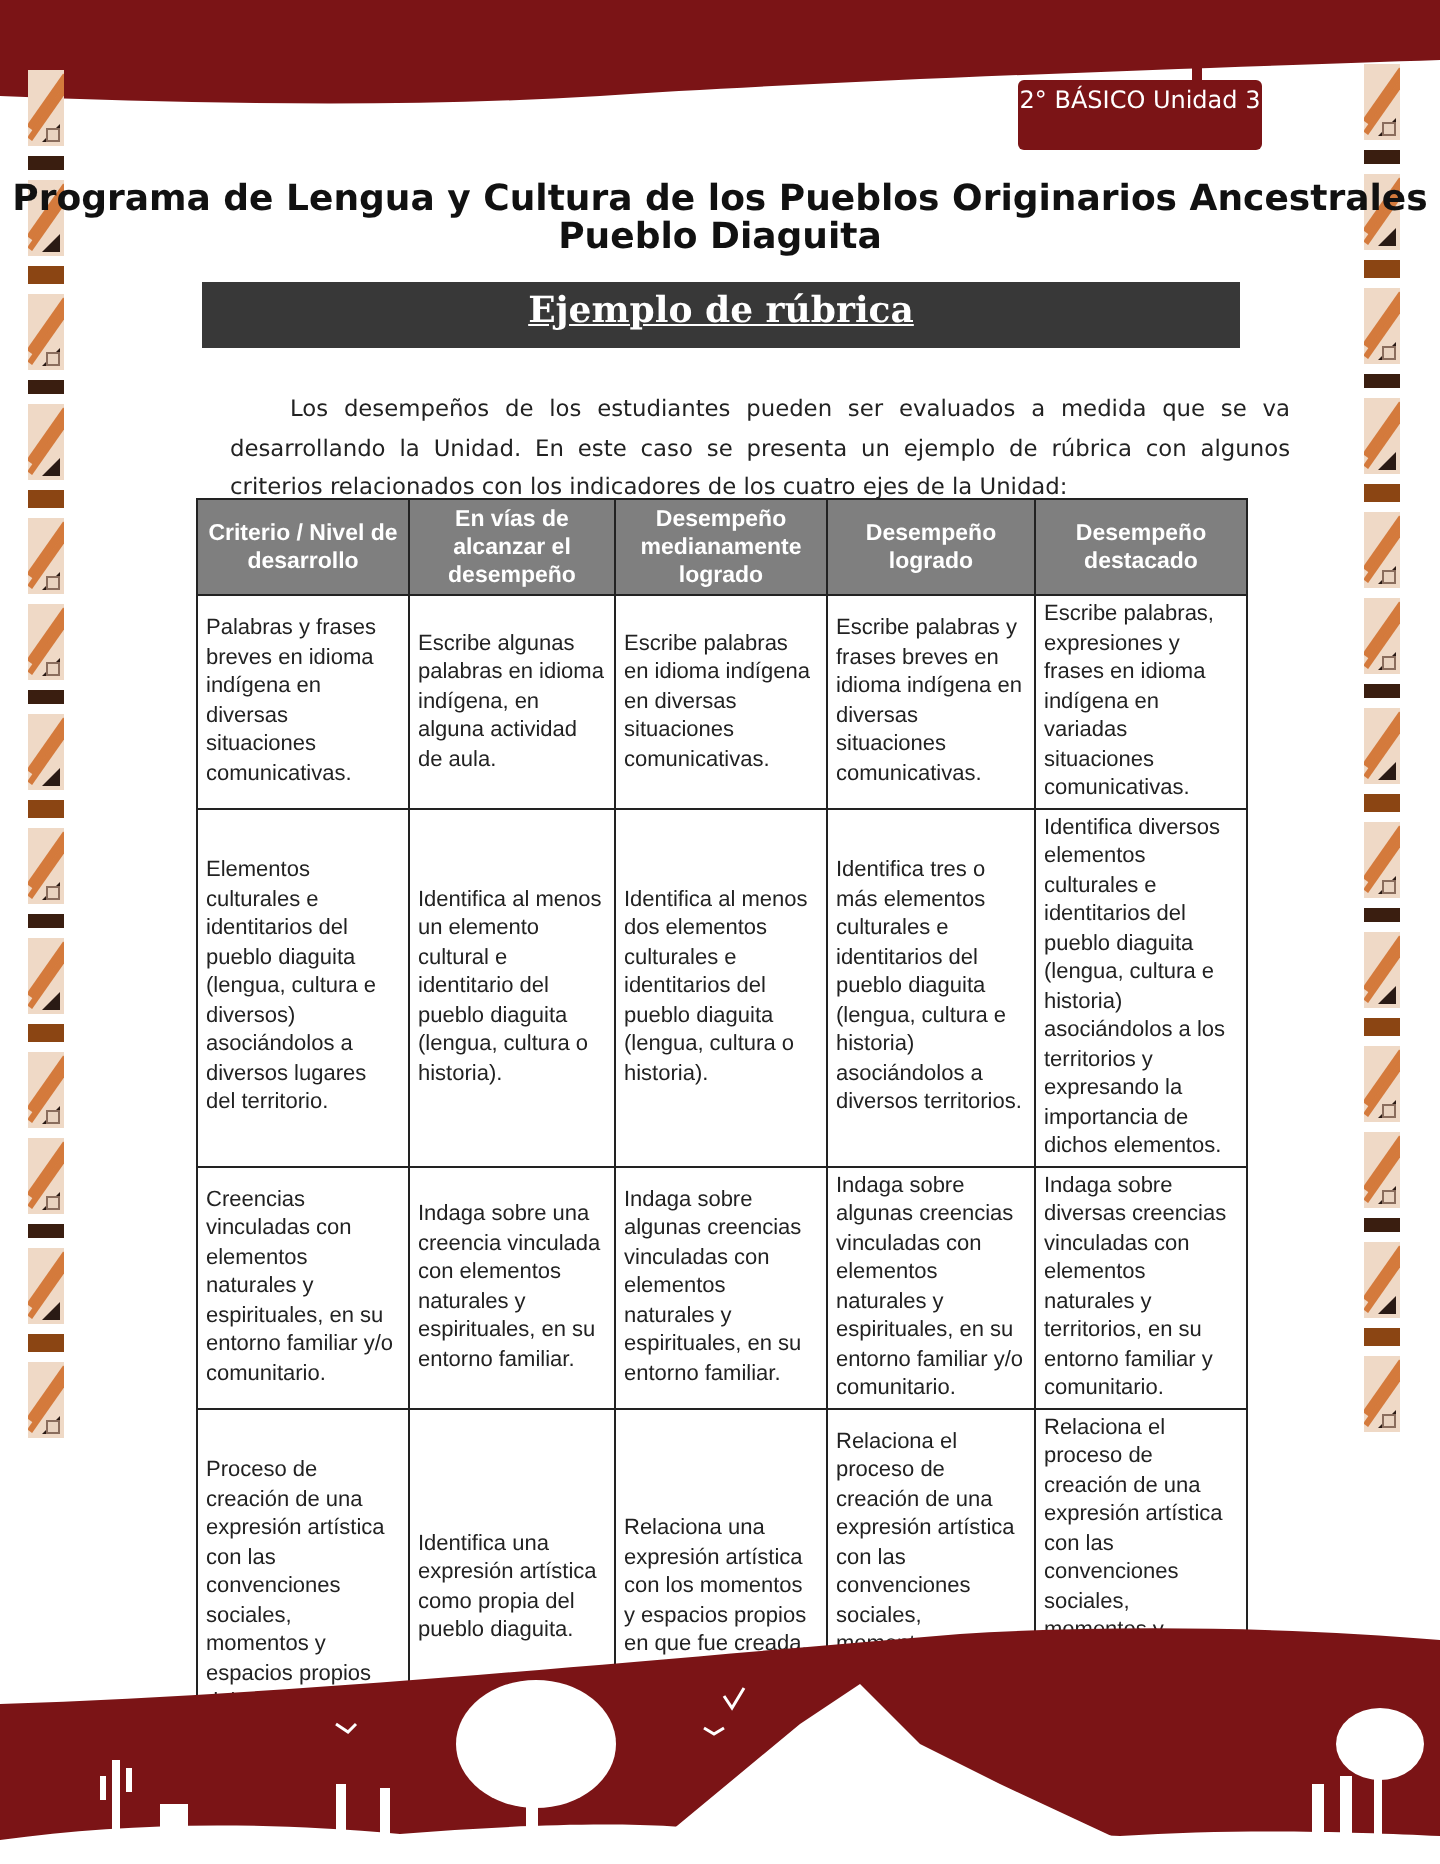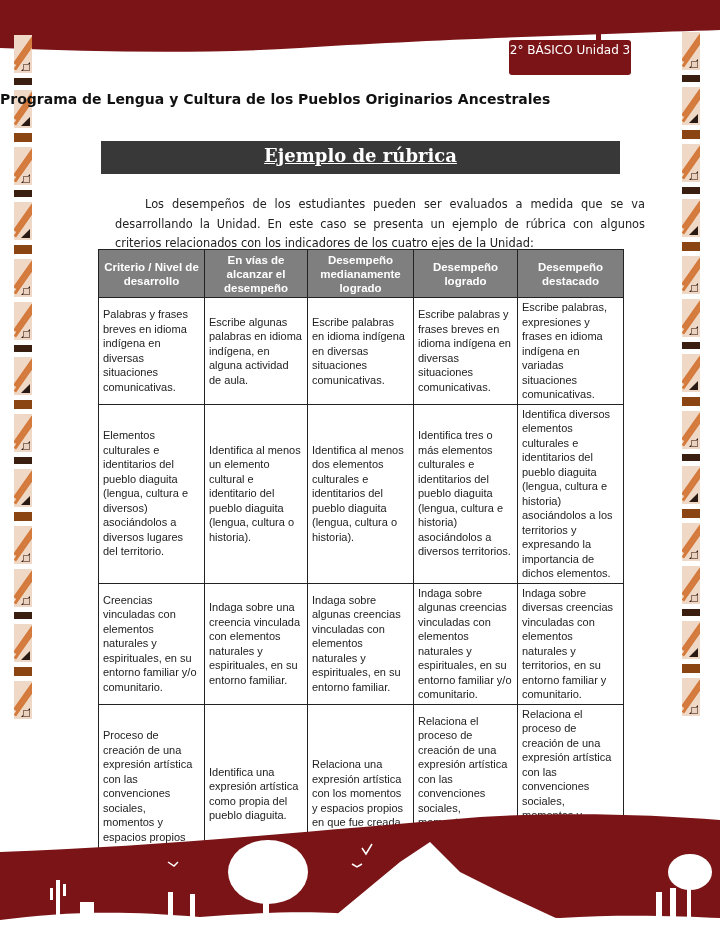--- a/index.html
+++ b/index.html
@@ -10,21 +10,21 @@
   .border-col { position:absolute; top:35px; width:18px; height:775px; }
   .border-left { left:14px; }
   .border-right { left:682px; top:32px; }
   .tile { width:18px; height:38px; margin-bottom:5px; position:relative; background:#efd9c6; overflow:hidden; }
   .tile .d1 { position:absolute; left:-6px; top:14px; width:32px; height:4px; background:#d47a3c; transform:rotate(-55deg); }
   .tile .d2 { position:absolute; left:-6px; top:20px; width:32px; height:3px; background:#d47a3c; transform:rotate(-55deg); }
   .tile .st { position:absolute; right:2px; bottom:2px; width:0; height:0; border-left:9px solid transparent; border-bottom:9px solid #2a1a14; }
   .tile .sq { position:absolute; right:2px; bottom:2px; width:5px; height:5px; border:1px solid #8a6d5d; background:#e9d3c0; }
   .band { width:18px; height:7px; margin-bottom:5px; background:#3a1e10; }
   .band.brown { background:#8b4513; height:9px; }
-  .header-title { position:absolute; left:0; width:720px; top:90px; font-family:"DejaVu Sans", sans-serif; font-weight:bold; font-size:14px; color:#111; line-height:19px; }
+  .header-title { position:absolute; left:0; width:720px; top:90px; text-align:center; font-family:"DejaVu Sans", sans-serif; font-weight:bold; font-size:18px; color:#111; line-height:19px; }
   .section-bar { position:absolute; left:101px; top:141px; width:519px; height:33px; background:#383838; color:#fff; font-family:"DejaVu Serif", serif; font-weight:bold; font-size:18px; line-height:30px; text-align:center;text-decoration:underline; }
   .intro { position:absolute; left:98px; top:178px; width:530px; font-family:"DejaVu Sans", sans-serif; font-size:11.4px; line-height:19.5px; text-align:justify; color:#222; text-indent:30px; }
   table.rubric { position:absolute; left:98px; top:249px; width:525px; border-collapse:collapse; table-layout:fixed; }
   table.rubric th, table.rubric td { border:1px solid #222; vertical-align:middle; padding:2px 4px; }
   table.rubric th { background:#7f7f7f; color:#fff; font-size:11.5px; font-weight:bold; text-align:center; line-height:14px; height:43px; }
   table.rubric td { font-size:11px; line-height:14.5px; color:#222; text-align:left; }
   .r1 td { height:84px; }
   .r2 td { height:138px; }
   .r3 td { height:99px; }
   .r4 td { height:141px; }
@@ -205,20 +205,21 @@
   <div class="tile">
       <div class="d1"></div>
       <div class="d2"></div>
       <div class="st"></div>
       <div class="sq"></div>
     </div>
 </div>
 
 <div class="header-title">
   <div>Programa de Lengua y Cultura de los Pueblos Originarios Ancestrales</div>
+  <div>Pueblo Diaguita</div>
 </div>
 
 <div class="section-bar">Ejemplo de rúbrica</div>
 
 <p class="intro" style="margin:17px;">Los desempeños de los estudiantes pueden ser evaluados a medida que se va desarrollando la Unidad. En este caso se presenta un ejemplo de rúbrica con algunos criterios relacionados con los indicadores de los cuatro ejes de la Unidad:</p>
 
 <table class="rubric">
   <colgroup>
     <col style="width:106px">
       <col style="width:103px">

